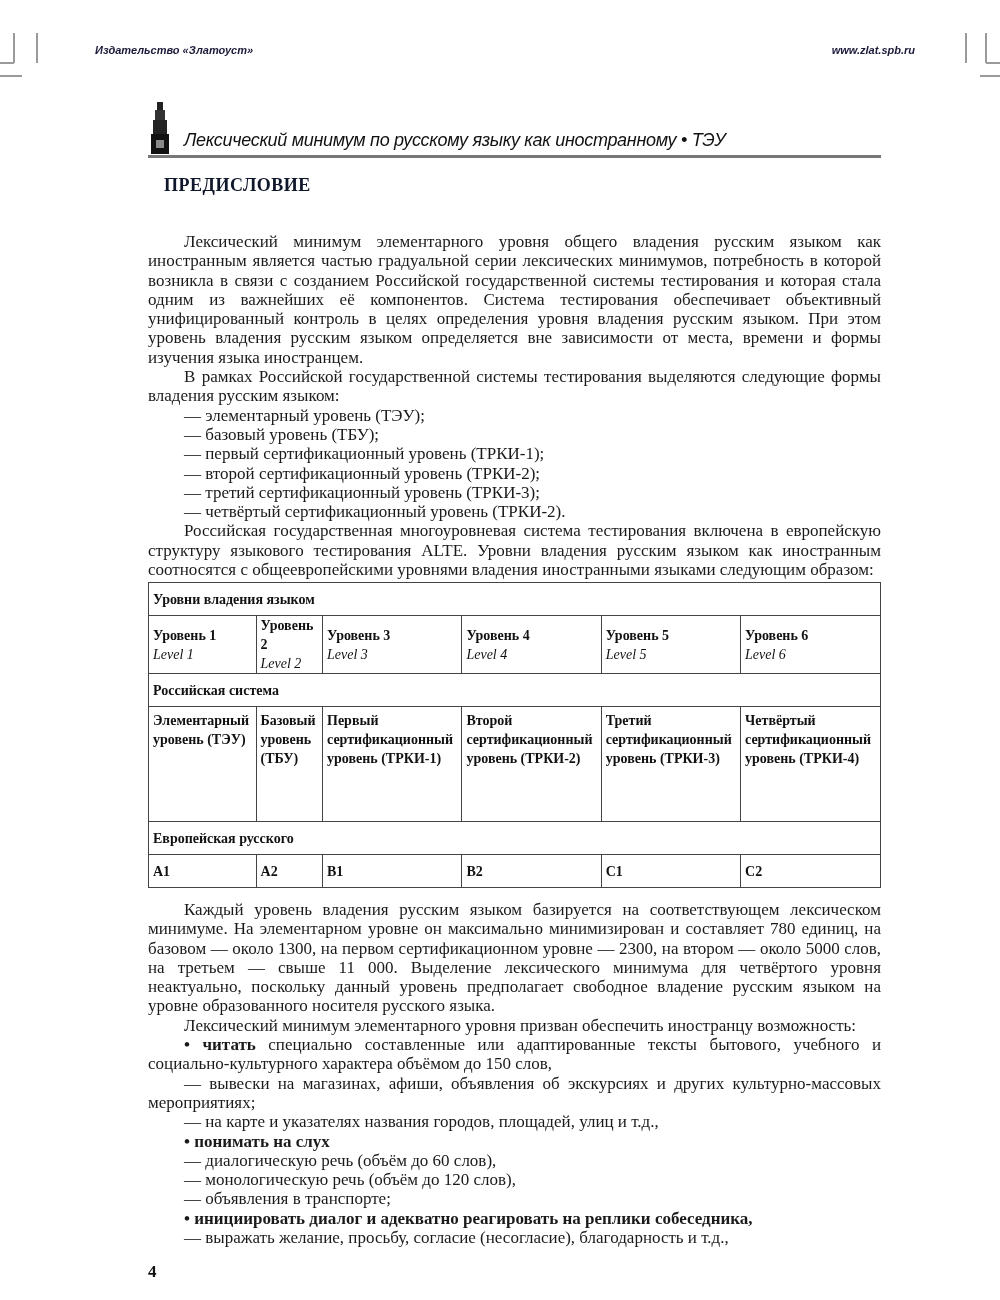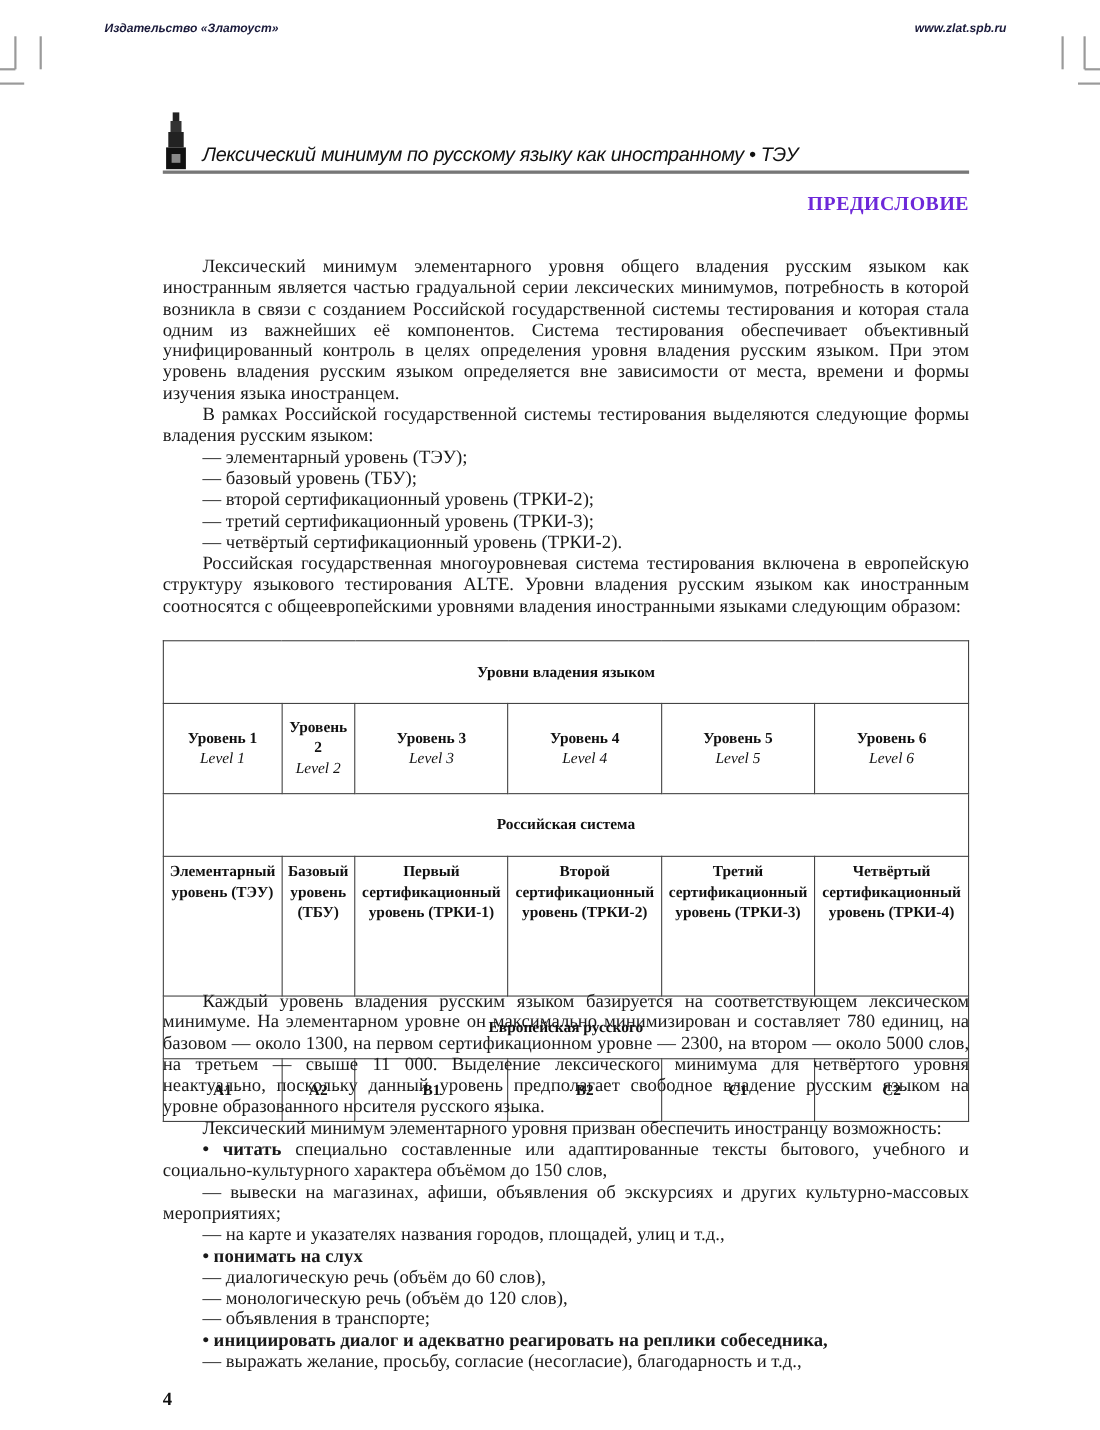--- a/index.html
+++ b/index.html
@@ -1,34 +1,34 @@
 <!DOCTYPE html>
 <html><head>
   <meta charset="utf-8">
   <style>
     html, body { margin: 0; padding: 0; background: #ffffff; }
     body { width: 1000px; height: 1300px; position: relative; overflow: hidden; color: #222; }
     .crop { position: absolute; background: #9a9a9a; }
-    .pub-header { position: absolute; top: 20px; font-family: "Liberation Sans", sans-serif; font-size: 11px; font-style: italic; font-weight: bold; color: #1a1a3a; }
+    .pub-header { position: absolute; top: 44px; font-family: "Liberation Sans", sans-serif; font-size: 11px; font-style: italic; font-weight: bold; color: #1a1a3a; }
     .pub-left { left: 95px; }
     .pub-right { right: 85px; }
     .running-head { position: absolute; left: 148px; top: 100px; width: 733px; height: 57px; }
     .logo { position: absolute; left: 2px; top: 2px; width: 20px; height: 52px; }
     .run-title { position: absolute; left: 36px; top: 30px; font-family: "Liberation Sans", sans-serif; font-style: italic; font-size: 18px; color: #111; letter-spacing: -0.3px; }
     .run-line { position: absolute; left: 0; right: 0; top: 55px; height: 3px; background: #777; }
-    .page-title { position: absolute; left: 148px; width: 733px; top: 175px; text-align: right; font-family: "Liberation Serif", serif; font-weight: bold; font-size: 18px; letter-spacing: 0.5px; color: #6d28d9; }
+    .page-title { position: absolute; left: 164px; width: 733px; top: 175px; text-align: left; font-family: "Liberation Serif", serif; font-weight: bold; font-size: 18px; letter-spacing: 0.5px; color: #0f172a; }
     .body-text { position: absolute; left: 148px; width: 733px; font-family: "Liberation Serif", serif; font-size: 17px; line-height: 19.3px; color: #1a1a1a; text-align: justify; }
     .body-text p { margin: 0; text-indent: 36px; }
     .body-text .dash { padding-left: 36px; text-indent: 0; }
     .body-text .bullet { text-indent: 36px; }
     .body-text .bullet b { font-weight: bold; }
     .body-text .dash-wrap { text-indent: 36px; }
     .bold { font-weight: bold; }
     table.levels { position: absolute; left: 148px; top: 582px; width: 733px; border-collapse: collapse; font-family: "Liberation Serif", serif; font-size: 14px; color: #111; }
-    table.levels td { border: 1.5px solid #444; text-align: center; vertical-align: middle; line-height: 19px; padding: 12px 4px; }
+    table.levels td { border: 1.5px solid #444; vertical-align: middle; line-height: 19px; padding: 0 4px; }
     table.levels tr.hdr td { height: 32px; font-weight: bold; }
     table.levels tr.lv td { height: 52px; font-weight: bold; }
     table.levels tr.ru td { height: 110px; vertical-align: top; padding-top: 4px; font-weight: bold; }
     table.levels tr.eu td { height: 32px; font-weight: bold; }
     .lv-en { font-style: italic; font-weight: normal; }
     .page-num { position: absolute; left: 148px; top: 1262px; font-family: "Liberation Serif", serif; font-weight: bold; font-size: 17px; color: #111; }
   </style>
 </head>
 <body>
 
@@ -56,20 +56,21 @@
   <div class="run-line"></div>
 </div>
 
 <div class="page-title">ПРЕДИСЛОВИЕ</div>
 
 <div class="body-text" style="top:232px;">
   <p>Лексический минимум элементарного уровня общего владения русским языком как иностранным является частью градуальной серии лексических минимумов, потребность в которой возникла в связи с созданием Российской государственной системы тестирования и которая стала одним из важнейших её компонентов. Система тестирования обеспечивает объективный унифицированный контроль в целях определения уровня владения русским языком. При этом уровень владения русским языком определяется вне зависимости от места, времени и формы изучения языка иностранцем.</p>
   <p>В рамках Российской государственной системы тестирования выделяются следующие формы владения русским языком:</p>
   <p class="dash">— элементарный уровень (ТЭУ);</p>
   <p class="dash">— базовый уровень (ТБУ);</p>
+  <p class="dash">— первый сертификационный уровень (ТРКИ-1);</p>
   <p class="dash">— второй сертификационный уровень (ТРКИ-2);</p>
   <p class="dash">— третий сертификационный уровень (ТРКИ-3);</p>
   <p class="dash">— четвёртый сертификационный уровень (ТРКИ-2).</p>
   <p>Российская государственная многоуровневая система тестирования включена в европейскую структуру языкового тестирования ALTE. Уровни владения русским языком как иностранным соотносятся с общеевропейскими уровнями владения иностранными языками следующим образом:</p>
 </div>
 
 <table class="levels">
   <tbody>
       <tr class="hdr">
         <td colspan="6">Уровни владения языком</td>

